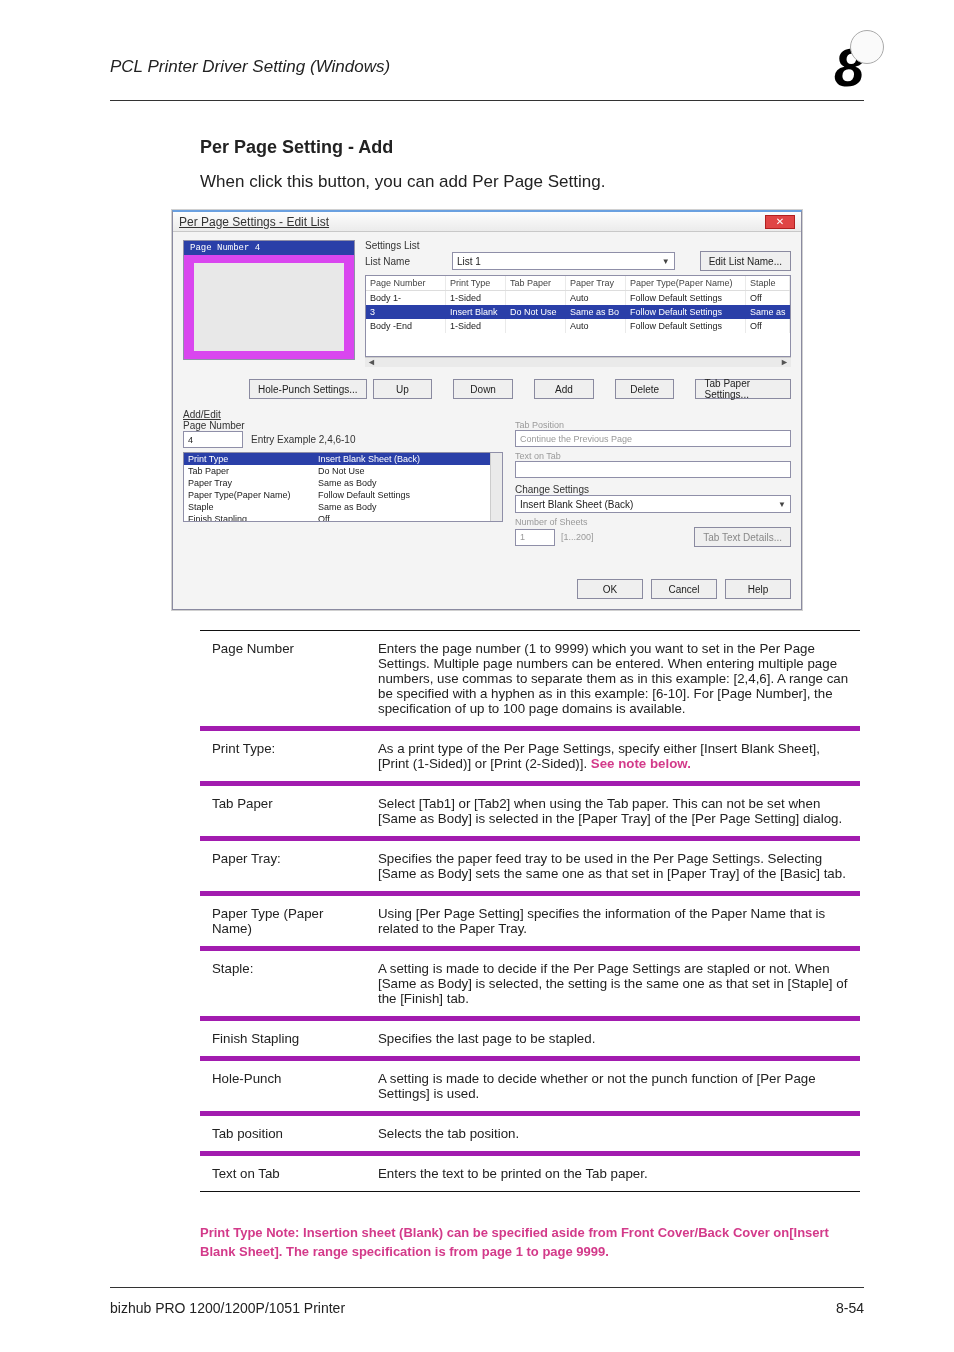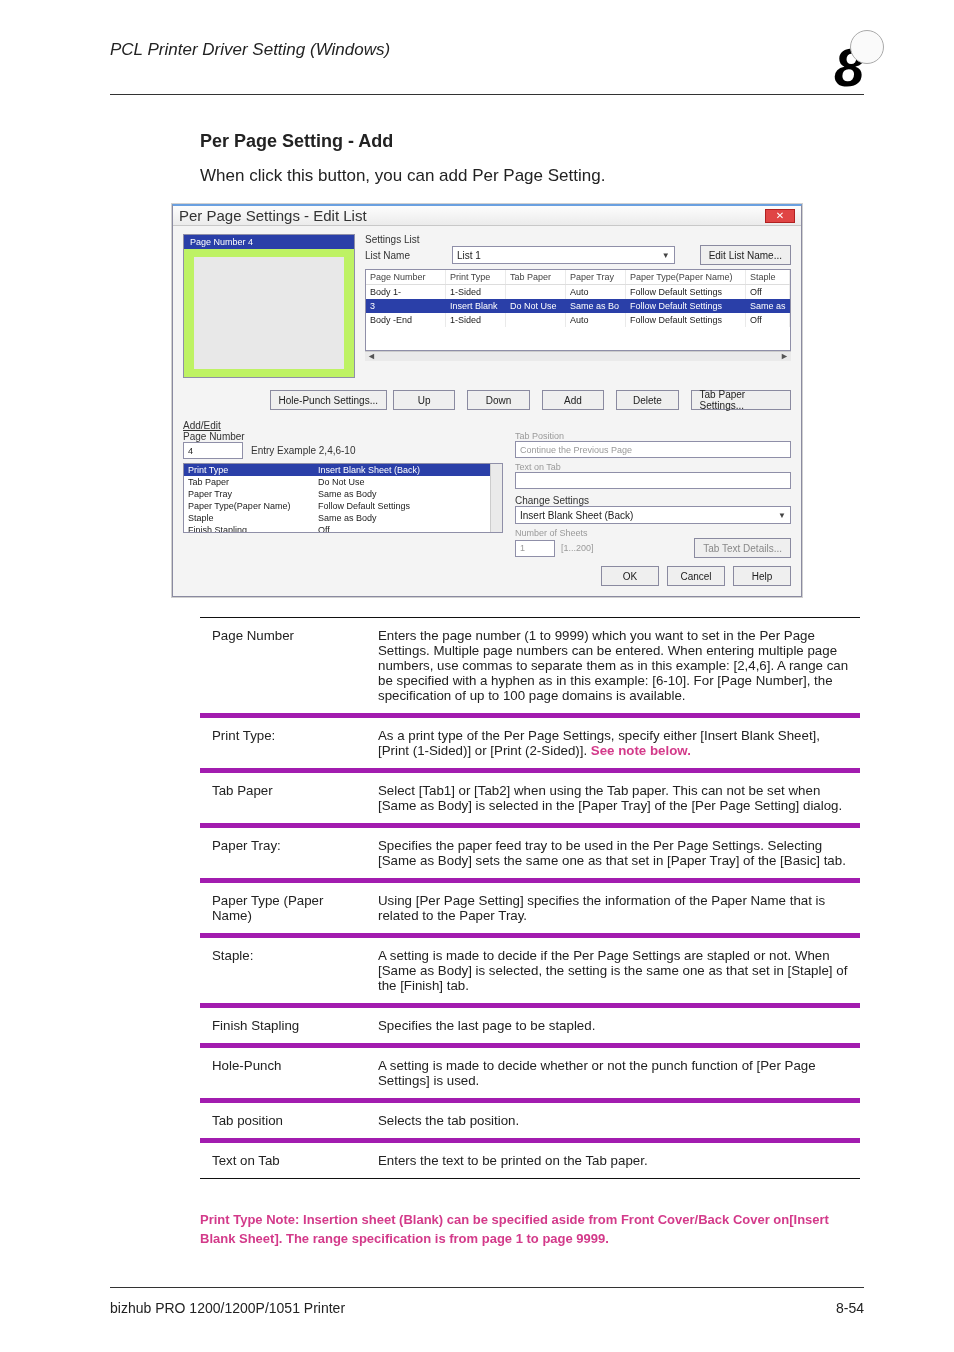--- a/index.html
+++ b/index.html
@@ -1,33 +1,33 @@
 <!DOCTYPE html>
 <html><head>
 <meta charset="utf-8">
 <style>
   * { box-sizing: border-box; margin: 0; padding: 0; }
   html, body { width: 954px; height: 1352px; background: #ffffff; font-family: Arial, Helvetica, sans-serif; color: #222; }
   .page { width: 954px; height: 1352px; position: relative; padding: 40px 90px 0 110px; }
-  .header-bar { display: flex; justify-content: space-between; border-bottom: 1px solid #333; }
+  .header-bar { display: flex; align-items: center; justify-content: space-between; border-bottom: 1px solid #333; padding-bottom: 6px; }
   .header-title { font-size: 17px; font-style: italic; color: #222; }
   .big-eight { font-size: 54px; font-weight: 900; color: #000; line-height: 1; font-style: italic; }
   .corner-circle { position:absolute; top:30px; right:70px; width:34px; height:34px; border:1px solid #aaa; border-radius:50%; background:#fafafa; }
 
   .section-heading { font-size: 18px; font-weight: bold; margin-top: 36px; margin-left: 90px; }
   .body-text { font-size: 17px; margin-top: 14px; margin-left: 90px; }
 
   
   .dialog-outer { width: 630px; margin: 18px auto 20px auto; border:1px solid #8a8aa0; border-top:2px solid #6aa0e0; background:#f4f4f4; font-size:10px; box-shadow:0 0 0 1px #d0d0d0; position:relative; }
   .dialog-titlebar { height:20px; background:linear-gradient(#fdfdfd,#ebebeb); border-bottom:1px solid #c8c8c8; display:flex; align-items:center; padding:0 6px; }
-  .dialog-titlebar .t-text { font-size:15px; color:#333; }
+  .dialog-titlebar .t-text { font-size:12px; color:#333;text-decoration:underline; }
   .dialog-titlebar .t-close { margin-left:auto; width:30px; height:14px; background:#e04545; border:1px solid #b02020; display:flex; align-items:center; justify-content:center; color:#fff; font-size:10px; }
   .d-body { padding:8px 10px 10px 10px; }
   .d-top { display:flex; }
-  .preview-frame { width:200px; height:144px; border:1px solid #8f8fa8; background:#bef264; position:relative; overflow:hidden; }
+  .preview-frame { width:200px; height:120px; border:1px solid #8f8fa8; background:#d946ef; position:relative; overflow:hidden;font-family:Liberation Mono, monospace; }
   .preview-bluebar { position:absolute; top:0; left:0; right:0; height:14px; background:#2a3fa8; color:#fff; font-size:9px; padding:2px 6px; }
   .preview-docs { position:absolute; top:22px; left:10px; right:10px; bottom:8px; background:#e8e8e8; }
 
   .right-col { flex:1; margin-left:10px; }
   .settings-row { display:flex; align-items:center; gap:25px; margin-bottom:4px; }
   .s-label { font-size:10px; color:#333; }
   .dd { background:#fff; border:1px solid #8f8fa8; height:18px; flex:1; display:flex; align-items:center; padding:0 4px; }
   .dd::after { content:"▼"; margin-left:auto; font-size:8px; color:#444; }
   .btn { background:#efefef; border:1px solid #8a8aa0; height:20px; padding:0 8px; font-size:10px; display:inline-flex; align-items:center; }
   .btn-gray { color:#888; }
@@ -35,36 +35,36 @@
   .lg-head, .lg-row { display:flex; }
   .lg-head span, .lg-row span { padding:2px 4px; border-right:1px solid #eaeaea; white-space:nowrap; overflow:hidden; }
   .lg-head { color:#444; font-size:9px; border-bottom:1px solid #ddd; }
   .cw1{width:80px}.cw2{width:60px}.cw3{width:60px}.cw4{width:60px}.cw5{width:120px}.cw6{width:44px}
   .row-highlight { background:#2a3fa8; color:#fff; }
   .row-highlight span { border-right:1px solid #2a3fa8; }
   .scroll-h { height:10px; background:#eaeaea; border-top:1px solid #ccc; position:relative; }
   .scroll-h::before { content:"◄"; position:absolute; left:2px; top:-1px; font-size:9px; color:#555; }
   .scroll-h::after { content:"►"; position:absolute; right:2px; top:-1px; font-size:9px; color:#555; }
 
-  .mid-btns { display:flex; gap:12px; margin:6px 0; align-items:center; }
+  .mid-btns { display:flex; gap:21px; margin:6px 0; align-items:center; }
   .mid-btns .btn { width:68px; justify-content:center; }
 
   .bottom-zone { display:flex; gap:12px; }
   .bz-left { width:320px; }
   .bz-right { flex:1; }
   .input-like { background:#fff; border:1px solid #8f8fa8; height:17px; padding:0 4px; display:flex; align-items:center; font-size:9px; }
   .prop-list { background:#fff; border:1px solid #8f8fa8; height:70px; overflow:hidden; font-size:9px; margin-top:4px; position:relative; }
   .prop-list .pl-row { display:flex; }
   .prop-list .pl-row span:first-child { width:130px; padding:1px 4px; }
   .prop-list .pl-row span:last-child { flex:1; padding:1px 4px; }
   .pl-highlight { background:#2a3fa8; color:#fff; }
   .prop-list .scroll-v { position:absolute; top:0; right:0; width:12px; bottom:0; background:#eaeaea; border-left:1px solid #ccc; }
   .gray-label { font-size:9px; color:#9a9a9a; }
   .dialog-footer { display:flex; gap:8px; justify-content:flex-end; margin-top:8px; }
-  .dialog-footer .btn { width:58px; justify-content:center; }
+  .dialog-footer .btn { width:66px; justify-content:center;margin-top:24px; }
 
   
   table.def { width: 660px; border-collapse: collapse; margin: 6px 0 0 90px; font-size: 13.3px; }
   table.def td { border-top: 5px solid #a21caf; border-bottom: 1px solid #222; padding: 10px 10px 10px 8px; vertical-align: top; }
   table.def td.key { width: 170px; padding-left: 12px; }
   table.def tr:first-child td { border-top: 1.4px solid #111; }
   table.def tr:last-child td { border-bottom: 1.4px solid #111; }
   .see-note { color: #d33a8a; font-weight: bold; }
 
   .note-red { color: #d33a8a; font-weight: bold; font-size: 13px; margin: 32px 0 0 90px; line-height: 1.45; }

